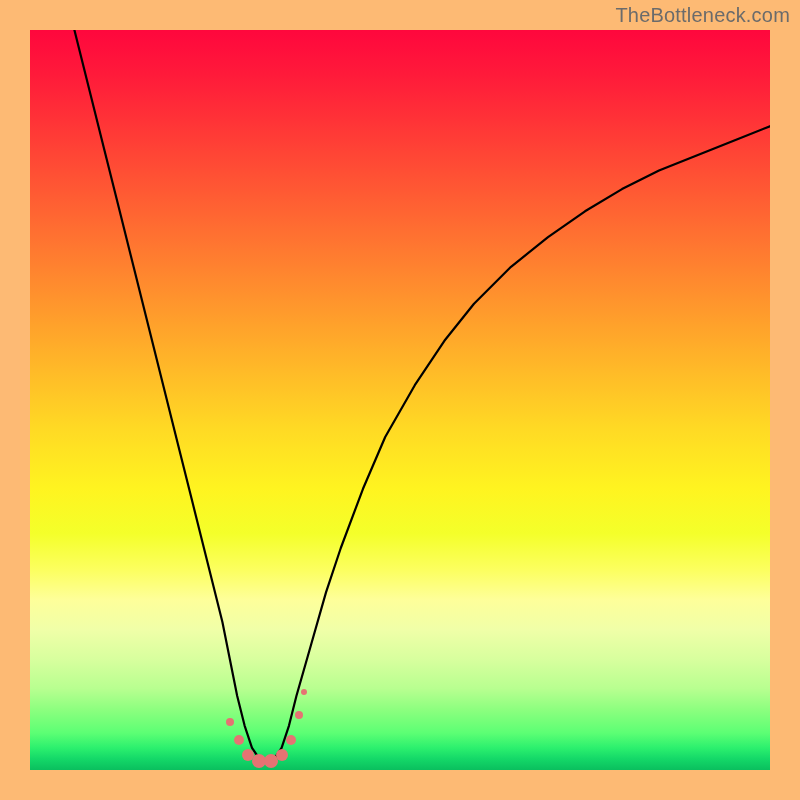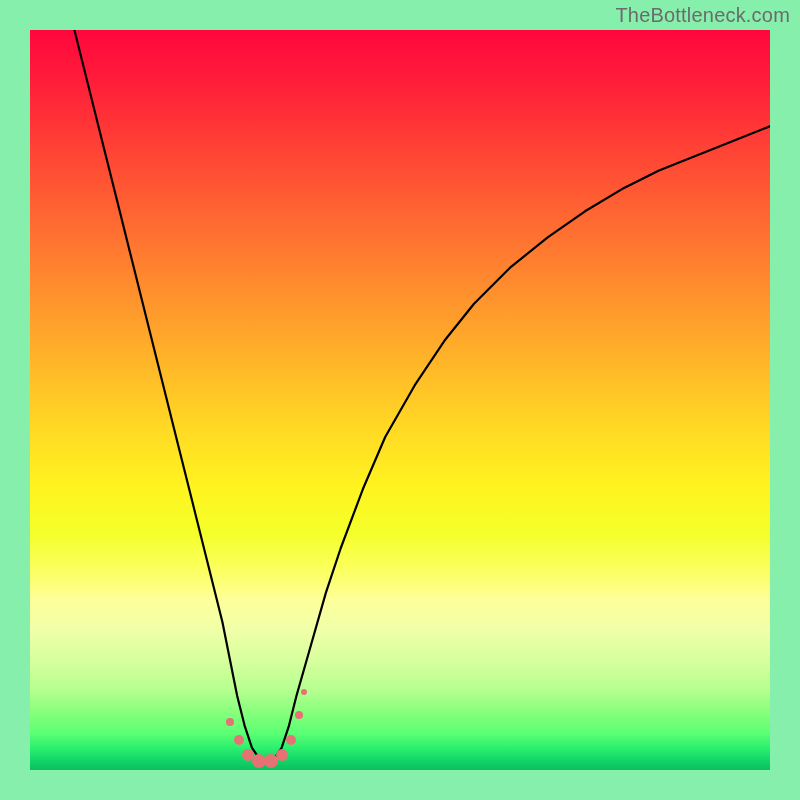--- a/index.html
+++ b/index.html
@@ -8,21 +8,21 @@
     width: 800px;
     height: 800px;
     overflow: hidden;
     background: #000;
     font-family: Arial, Helvetica, sans-serif;
   }
   .frame {
     position: absolute;
     top: 0; left: 0;
     width: 800px; height: 800px;
-    background: #86efac;
+    background: #fdba74;
   }
   .plot {
     position: absolute;
     top: 30px;
     left: 30px;
     width: 740px;
     height: 740px;
     overflow: hidden;
   }
   .gradient {

